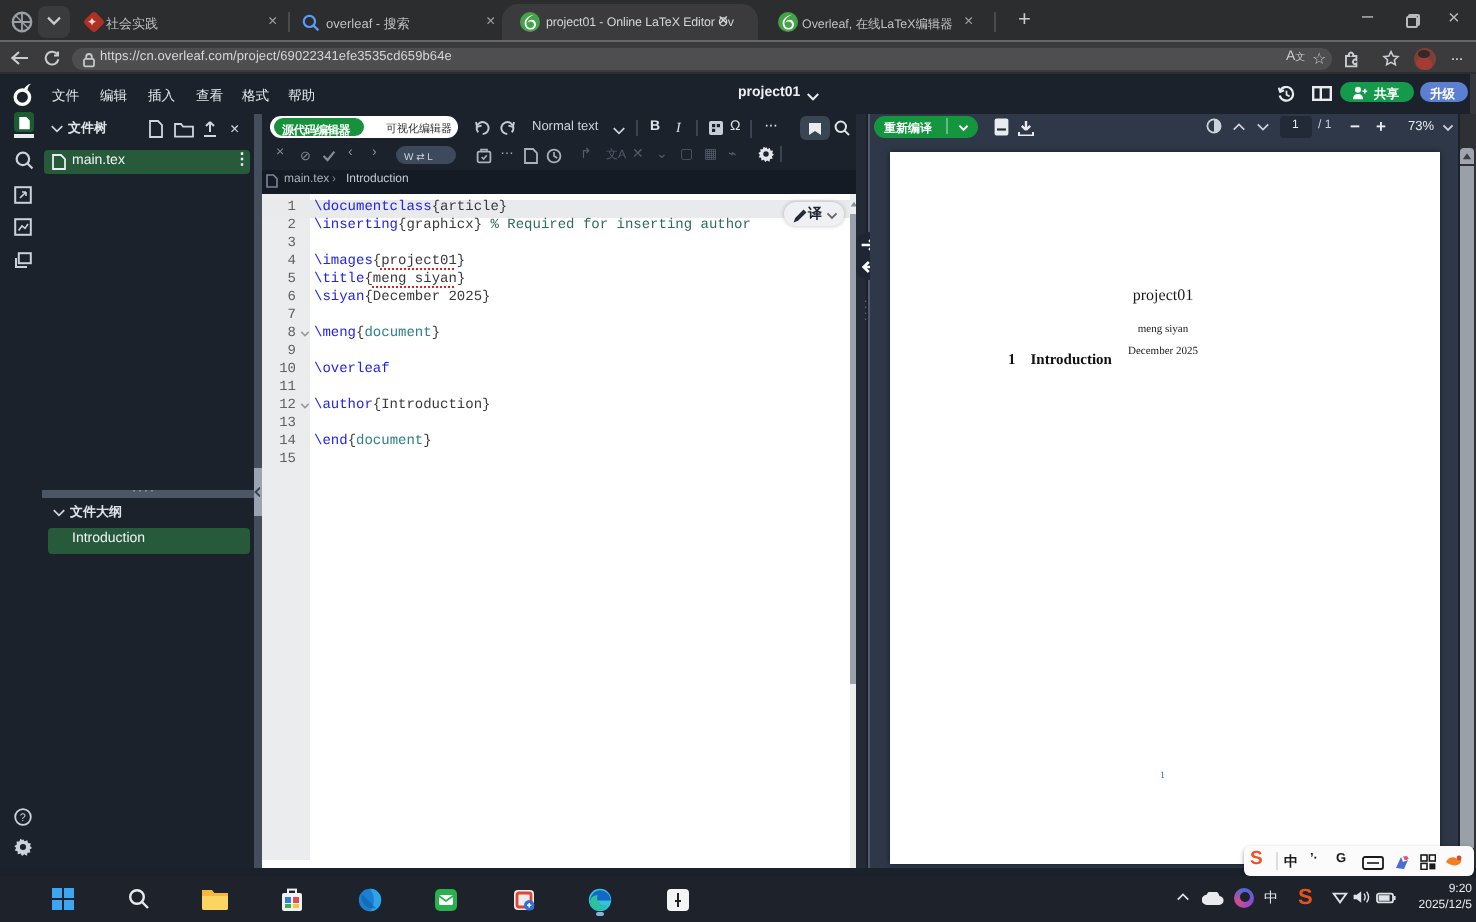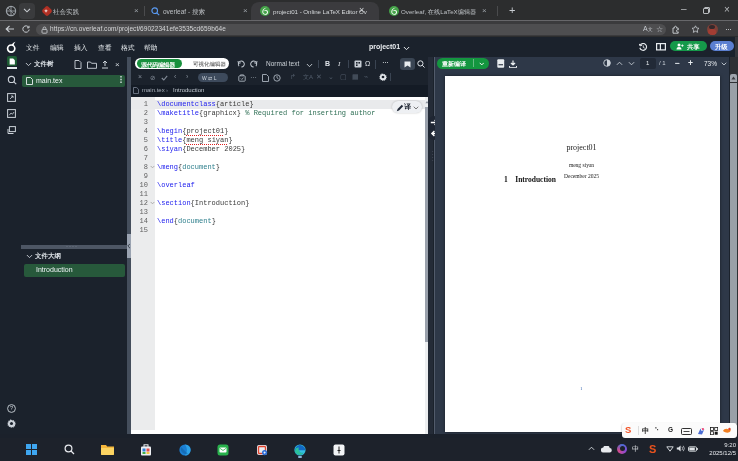--- a/index.html
+++ b/index.html
@@ -284,31 +284,31 @@
   <div class="abs" style="left:130.5px;top:100px;width:294.5px;height:9px;background:#e9eaec;"></div>
   <div class="abs" style="left:130.5px;top:100px;width:17.5px;text-align:right;color:#616161;font-size:7px;line-height:9px;font-family:'Liberation Mono',monospace;">1<br>2<br>3<br>4<br>5<br>6<br>7<br>8<br>9<br>10<br>11<br>12<br>13<br>14<br>15</div>
   <svg class="abs" style="left:150px;top:165px;" width="5" height="4" viewBox="0 0 8 5">
       <path d="M1 0.8 L4 3.8 L7 0.8" fill="none" stroke="#999" stroke-width="1.2"></path>
     </svg>
   <svg class="abs" style="left:150px;top:201px;" width="5" height="4" viewBox="0 0 8 5">
       <path d="M1 0.8 L4 3.8 L7 0.8" fill="none" stroke="#999" stroke-width="1.2"></path>
     </svg>
 
   <div class="abs" style="left:157px;top:100px;font-size:7px;line-height:9px;font-family:'Liberation Mono',monospace;color:#3a3a3a;white-space:pre;"><span style="color:#2222ee">\documentclass</span>{article}
-<span style="color:#2222ee">\maketitle</span>{graphicx} <span style="color:#2e6e54">% Required for inserting author</span>
-
-<span style="color:#2222ee">\begin</span>{<span class="sq">project01</span>}
+<span style="color:#2222ee">\inserting</span>{graphicx} <span style="color:#2e6e54">% Required for inserting author</span>
+
+<span style="color:#2222ee">\images</span>{<span class="sq">project01</span>}
 <span style="color:#2222ee">\title</span>{<span class="sq">meng siyan</span>}
 <span style="color:#2222ee">\siyan</span>{December 2025}
 
 <span style="color:#2222ee">\meng</span>{<span style="color:#2e7f8c">document</span>}
 
 <span style="color:#2222ee">\overleaf</span>
 
-<span style="color:#2222ee">\section</span>{Introduction}
+<span style="color:#2222ee">\author</span>{Introduction}
 
 <span style="color:#2222ee">\end</span>{<span style="color:#2e7f8c">document</span>}
 </div>
 
   <div class="abs" style="left:392px;top:101px;width:30px;height:12px;background:#eef0f3;border-radius:6px;box-shadow:0 0 2px rgba(0,0,0,0.25);"></div>
   <svg class="abs" style="left:396px;top:103.5px;" width="8" height="8" viewBox="0 0 8 8">
       <path d="M0.8 7.2 L1.6 5 L5.8 0.8 L7.2 2.2 L3 6.4 Z" fill="#222a38"></path>
     </svg>
   <div class="abs" style="left:404px;top:102px;color:#1d2430;font-size:7px;font-weight:bold;">译</div>
   <svg class="abs" style="left:413px;top:105.5px;" width="6" height="4" viewBox="0 0 8 5">

